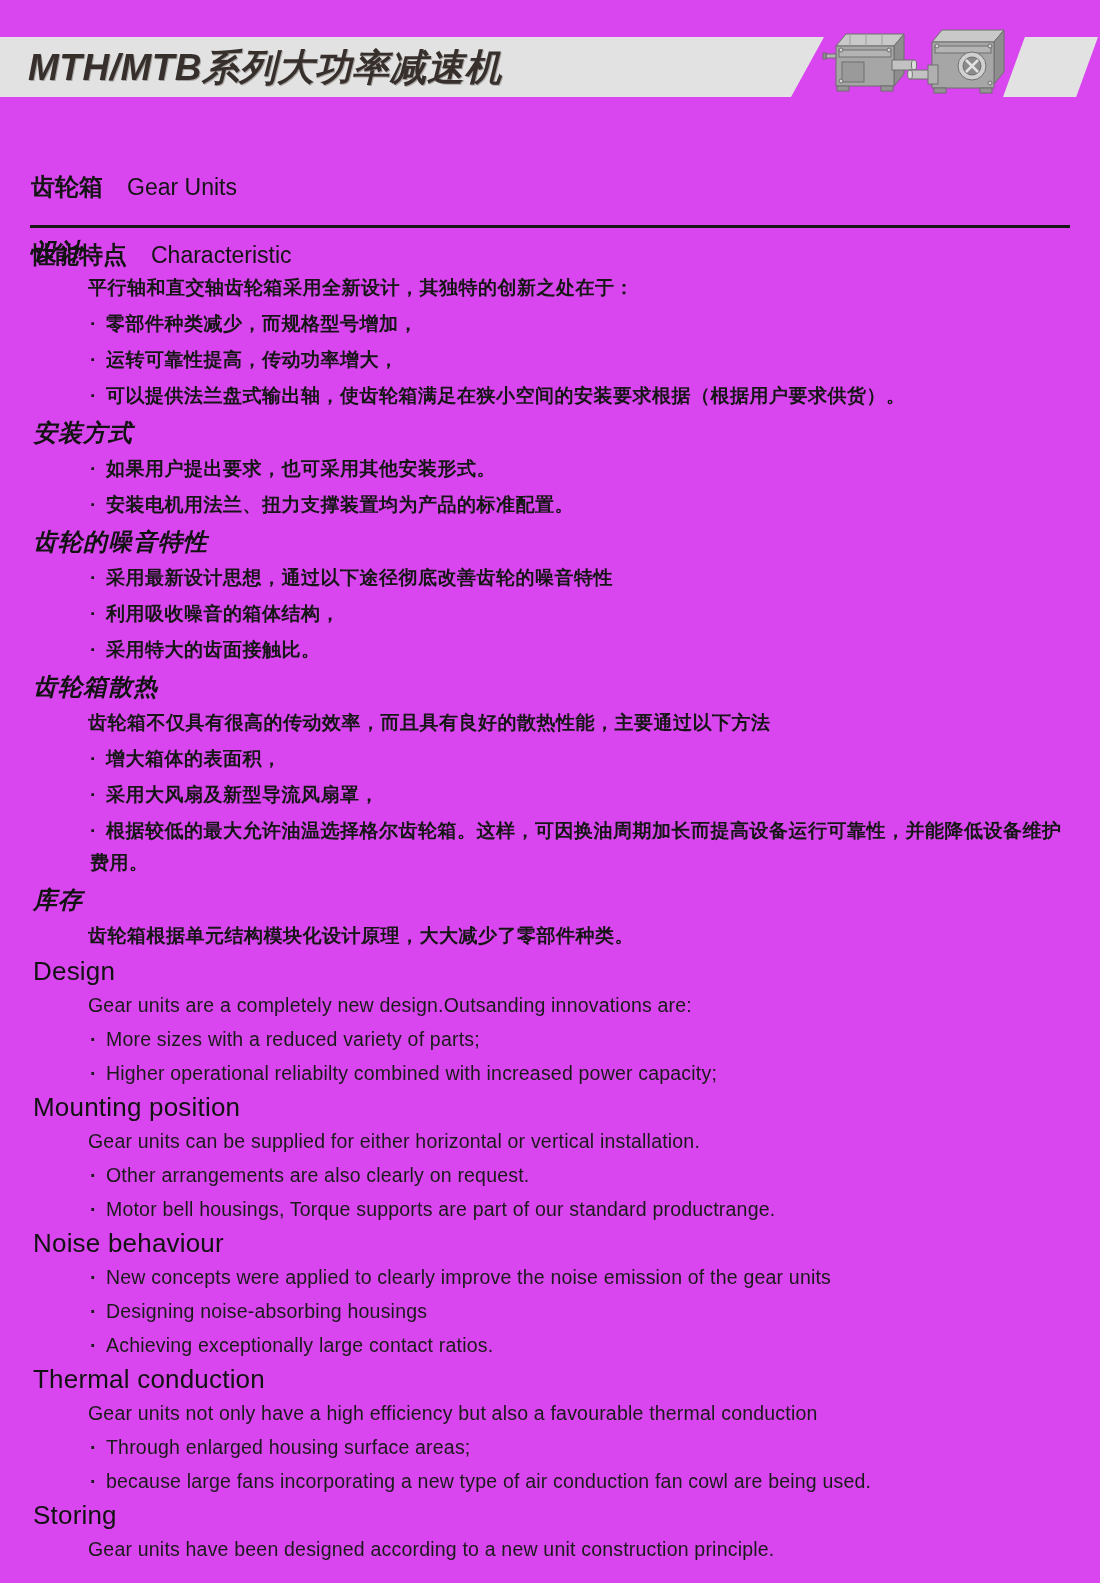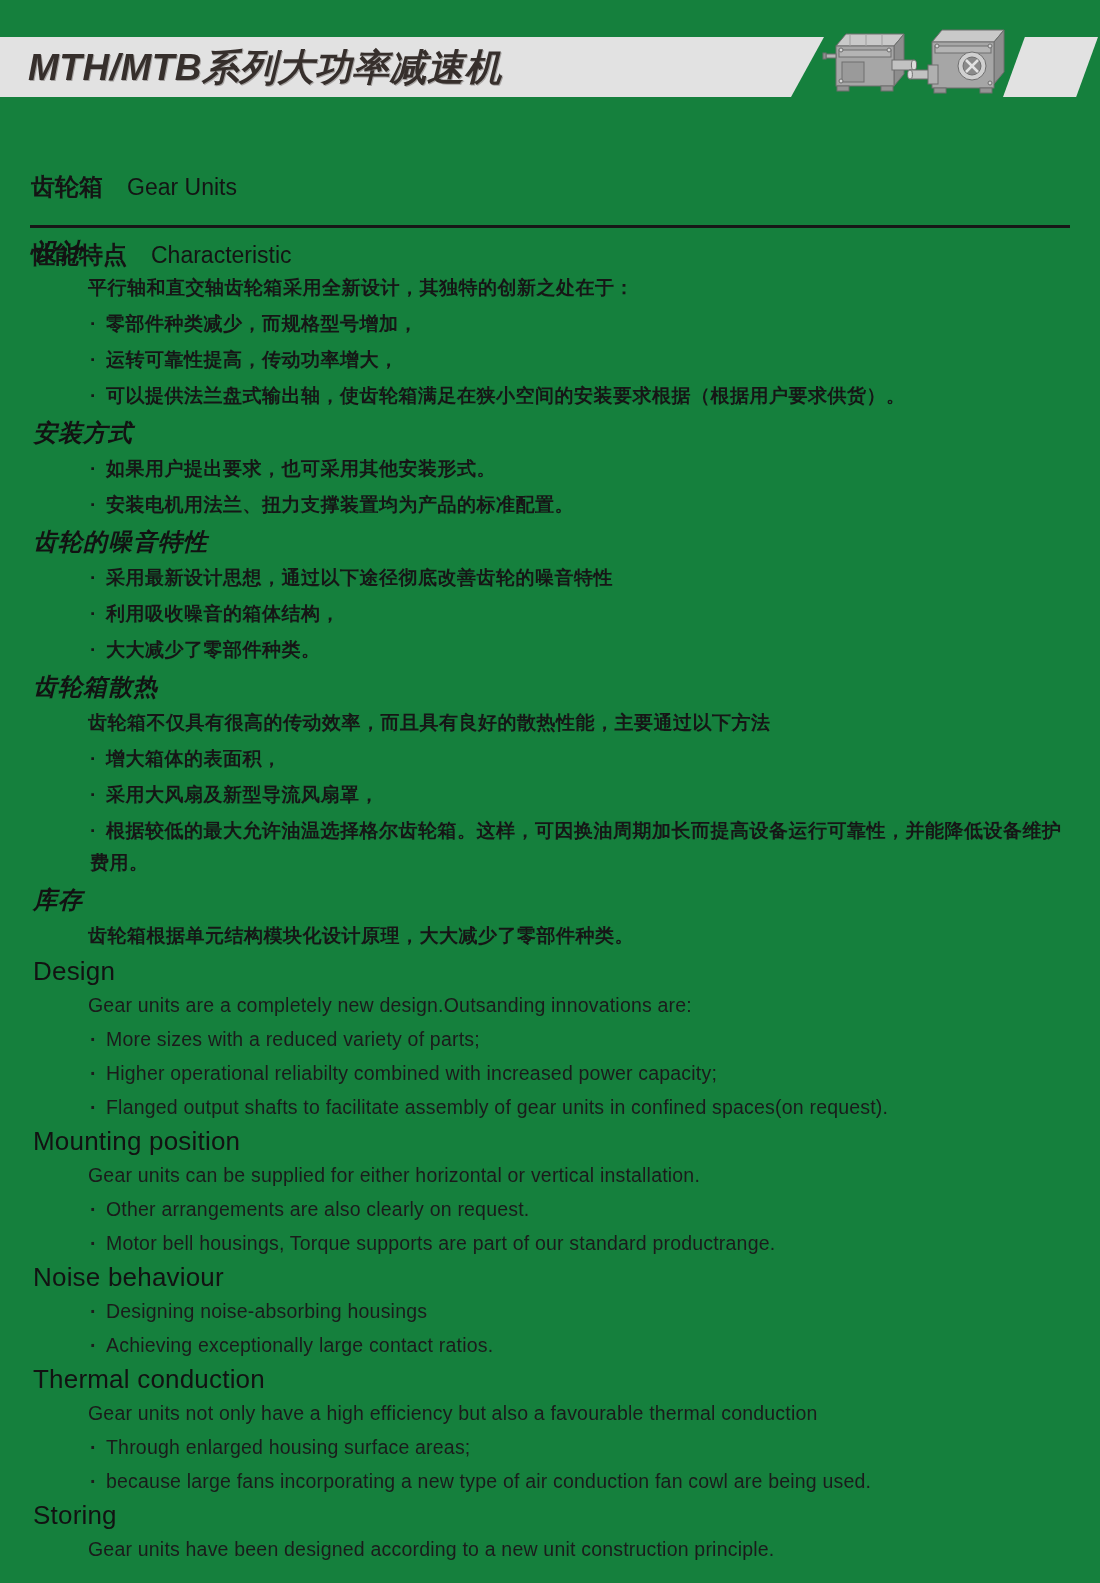--- a/index.html
+++ b/index.html
@@ -1,17 +1,17 @@
 <!DOCTYPE html>
 <html><head>
 <meta charset="utf-8">
 <style>
   html,body{margin:0;padding:0;background:#ffffff;}
   .page{
-    position:relative;width:1100px;height:1583px;background:#15803d;overflow:hidden;
+    position:relative;width:1100px;height:1583px;background:#d946ef;overflow:hidden;
     font-family:"Liberation Sans","DejaVu Sans",sans-serif;color:#1b1b1b;
   }
   
   .band-main{
     position:absolute;left:0;top:37px;width:824px;height:60px;background:#e2e2e2;
     clip-path:polygon(0 0,100% 0,calc(100% - 33px) 100%,0 100%);
   }
   .band-title{
     position:absolute;left:28px;top:6px;white-space:nowrap;
     font-size:37px;font-style:italic;font-weight:700;letter-spacing:.5px;color:#362f2c;
@@ -116,53 +116,53 @@
     <section class="sec zh">
       <h3 class="sec-h zh">安装方式</h3>
       <p class="line bullet"><span class="dot">·</span><span>如果用户提出要求，也可采用其他安装形式。</span></p>
       <p class="line bullet"><span class="dot">·</span><span>安装电机用法兰、扭力支撑装置均为产品的标准配置。</span></p>
     </section>
 
     <section class="sec zh">
       <h3 class="sec-h zh">齿轮的噪音特性</h3>
       <p class="line bullet"><span class="dot">·</span><span>采用最新设计思想，通过以下途径彻底改善齿轮的噪音特性</span></p>
       <p class="line bullet"><span class="dot">·</span><span>利用吸收噪音的箱体结构，</span></p>
-      <p class="line bullet"><span class="dot">·</span><span>大大减少了零部件种类。</span></p>
+      <p class="line bullet"><span class="dot">·</span><span>采用特大的齿面接触比。</span></p>
     </section>
 
     <section class="sec zh">
       <h3 class="sec-h zh">齿轮箱散热</h3>
       <p class="line intro">齿轮箱不仅具有很高的传动效率，而且具有良好的散热性能，主要通过以下方法</p>
       <p class="line bullet"><span class="dot">·</span><span>增大箱体的表面积，</span></p>
       <p class="line bullet"><span class="dot">·</span><span>采用大风扇及新型导流风扇罩，</span></p>
       <p class="line bullet"><span class="dot">·</span><span>根据较低的最大允许油温选择格尔齿轮箱。这样，可因换油周期加长而提高设备运行可靠性，并能降低设备维护费用。</span></p>
     </section>
 
     <section class="sec zh">
       <h3 class="sec-h zh">库存</h3>
       <p class="line intro">齿轮箱根据单元结构模块化设计原理，大大减少了零部件种类。</p>
     </section>
 
     <section class="sec en">
       <h3 class="sec-h en">Design</h3>
       <p class="line intro">Gear units are a completely new design.Outsanding innovations are:</p>
       <p class="line bullet"><span class="dot">·</span><span>More sizes with a reduced variety of parts;</span></p>
       <p class="line bullet"><span class="dot">·</span><span>Higher operational reliabilty combined with increased power capacity;</span></p>
-      <p class="line bullet"><span class="dot">·</span><span>Flanged output shafts to facilitate assembly of gear units in confined spaces(on request).</span></p>
     </section>
 
     <section class="sec en">
       <h3 class="sec-h en">Mounting position</h3>
       <p class="line intro">Gear units can be supplied for either horizontal or vertical installation.</p>
       <p class="line bullet"><span class="dot">·</span><span>Other arrangements are also clearly on request.</span></p>
       <p class="line bullet"><span class="dot">·</span><span>Motor bell housings, Torque supports are part of our standard productrange.</span></p>
     </section>
 
     <section class="sec en">
       <h3 class="sec-h en">Noise behaviour</h3>
+      <p class="line bullet"><span class="dot">·</span><span>New concepts were applied to clearly improve the noise emission of the gear units</span></p>
       <p class="line bullet"><span class="dot">·</span><span>Designing noise-absorbing housings</span></p>
       <p class="line bullet"><span class="dot">·</span><span>Achieving exceptionally large contact ratios.</span></p>
     </section>
 
     <section class="sec en">
       <h3 class="sec-h en">Thermal conduction</h3>
       <p class="line intro">Gear units not only have a high efficiency but also a favourable thermal conduction</p>
       <p class="line bullet"><span class="dot">·</span><span>Through enlarged housing surface areas;</span></p>
       <p class="line bullet"><span class="dot">·</span><span>because large fans incorporating a new type of air conduction fan cowl are being used.</span></p>
     </section>

